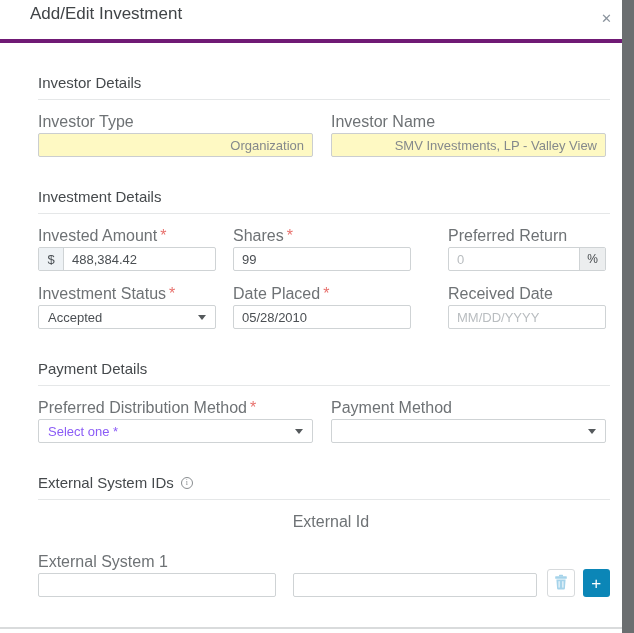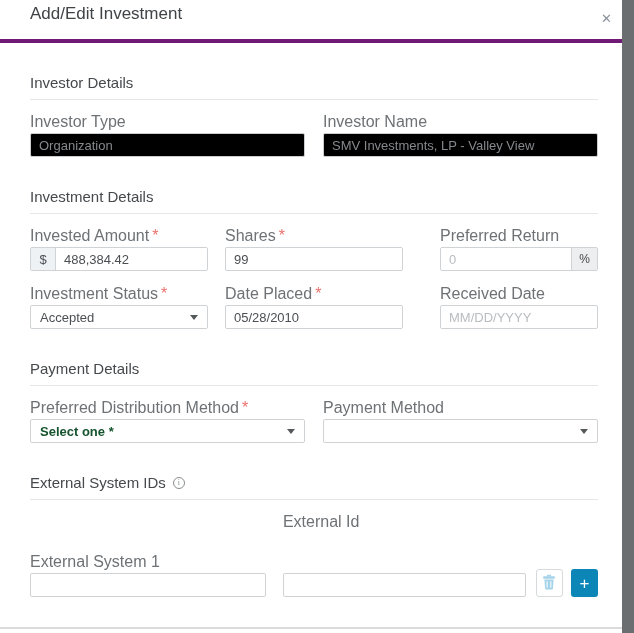--- a/index.html
+++ b/index.html
@@ -18,61 +18,61 @@
   .modal { position:absolute; top:0; left:0; width:622px; height:633px; background:#fff; }
   .modal-header {
     height:43px; border-bottom:4px solid #701a75;
     padding:4px 0 0 30px; position:relative;
   }
   .modal-title { font-size:17px; font-weight:400; color:#404447; }
   .close {
     position:absolute; top:10px; right:8px; font-size:13px; color:#8a939d;
     cursor:pointer; line-height:1; padding:2px;
   }
-  .modal-body { padding:0 24px 0 30px; }
+  .modal-body { padding:0 12px 0 30px;margin-left:8px; }
   .section-heading {
     margin-top:31px; font-size:15px; color:#45494c; font-weight:400;
     display:flex; align-items:center;
   }
   .section-rule { border:none; border-top:1px solid #e5e7e8; margin-top:8px; }
   .info-circle {
     display:inline-flex; align-items:center; justify-content:center;
     width:12px; height:12px; border:1px solid #898d90; border-radius:50%;
     font-size:8px; color:#898d90; margin-left:7px; font-family:"Liberation Serif", serif;
   }
   .row { display:flex; margin-top:15px; }
   .field { display:flex; flex-direction:column; }
   .lbl { font-size:16px; color:#6e7275; line-height:14px; }
   .req { color:#e8716d; margin-left:3px; }
   .inp, .sel, .inp-group {
     margin-top:4px; height:24px; border:1px solid #cfd3d5; border-radius:2px;
     background:#fff; font-size:13px; color:#4b4f53;
   }
   input.inp { padding:0 8px; width:100%; outline:none; font-family:"Liberation Sans", sans-serif; }
   input::placeholder { color:#b9bdc0; opacity:1; }
-  .disabled { background:#000000; color:#85898c; border-color:#c9cccе; border-color:#cbced0; }
+  .disabled { background:#fef9c3; color:#85898c; border-color:#c9cccе; border-color:#cbced0;text-align:right; }
   .inp-group { display:flex; align-items:stretch; padding:0; overflow:hidden; }
   .inp-group input {
     border:none; outline:none; flex:1; min-width:0; padding:0 8px; font-size:13px;
     color:#4b4f53; font-family:"Liberation Sans", sans-serif; background:transparent;
   }
   .prefix {
     width:25px; background:#eef2f5; border-right:1px solid #cfd3d5;
     display:flex; align-items:center; justify-content:center; font-size:13px; color:#4b5055;
   }
   .suffix {
     width:26px; background:#eceeef; border-left:1px solid #cfd3d5;
     display:flex; align-items:center; justify-content:center; font-size:12px; color:#45494c;
   }
   .muted-val input { color:#b9bdc0; }
   .sel {
     display:flex; align-items:center; justify-content:space-between;
     padding:0 9px; cursor:pointer;text-align:center;
   }
-  .sel .ph { color:#14532d;font-weight:bold; }
+  .sel .ph { color:#8b5cf6; }
   .caret {
     width:0; height:0; border-left:4px solid transparent; border-right:4px solid transparent;
     border-top:5px solid #55595c; margin-left:6px; flex:none;
   }
   
   .w275 { width:275px; }
   .gapA { margin-left:18px; }
   .w178 { width:178px; }
   .w158 { width:158px; }
   .gapB { margin-left:17px; }

